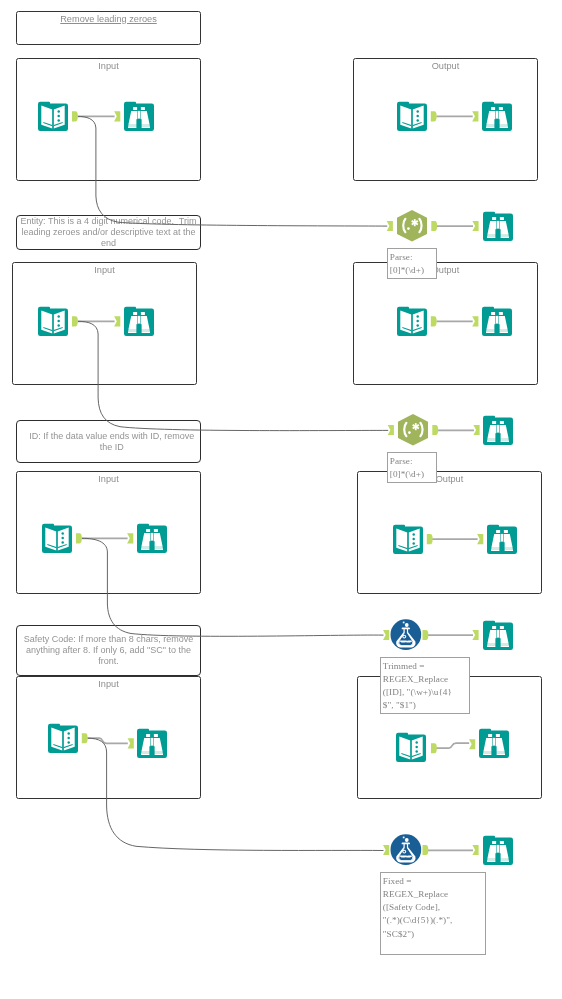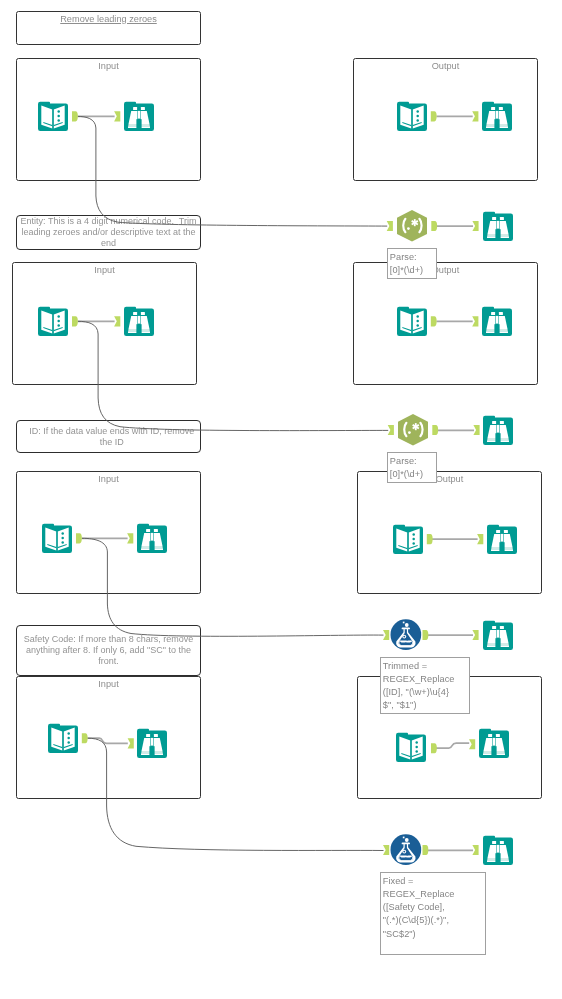--- a/index.html
+++ b/index.html
@@ -11,21 +11,21 @@
   .cbox{position:absolute;box-sizing:border-box;border:1.25px solid #383838;border-radius:2.5px;background:#fff;}
   .cbox-title{position:absolute;left:0;right:0;text-align:center;font-size:9.2px;line-height:10px;color:#9a9a9a;}
 
   .comment{position:absolute;box-sizing:border-box;border:1.3px solid #2d2d2d;border-radius:4px;background:#fff;
            display:flex;align-items:center;justify-content:center;text-align:center;
            font-size:9px;color:#949494;line-height:11px;padding:0 1.6px;}
   .comment > span{display:block;width:100%;white-space:pre-wrap;}
 
   .anno{position:absolute;box-sizing:border-box;border:1px solid #a0a0a0;background:#fff;
         font-size:9.2px;color:#848484;line-height:13.3px;padding:1.5px 1.8px;white-space:pre;
-        letter-spacing:0.05px;}
+        letter-spacing:0.05px;font-family:Liberation Serif, serif;}
 
   .lyr{position:absolute;left:0;top:0;width:562px;height:999px;pointer-events:none;}
 </style>
 </head>
 <body>
 
 <div id="canvas">
     <div class="cbox" style="left: 16px; top: 11px; width: 185px; height: 34px; border-color: rgb(51, 51, 51);">
       <div class="cbox-title" style="top: 1.9px; color: rgb(142, 142, 142); text-decoration: underline;">Remove leading zeroes</div>
     </div>
@@ -49,21 +49,21 @@
     </div>
     <div class="cbox" style="left: 16px; top: 676px; width: 185px; height: 123px; border-color: rgb(51, 51, 51);">
       <div class="cbox-title" style="top: 1.9px; color: rgb(142, 142, 142);">Input</div>
     </div>
     <div class="cbox" style="left: 357px; top: 676px; width: 185px; height: 123px; border-color: rgb(51, 51, 51);">
       <div class="cbox-title" style="top: 1.9px; color: rgb(142, 142, 142);">Output</div>
     </div>
     <div class="comment" style="left: 16px; top: 215px; width: 185px; height: 35px;">
       <span>Entity: This is a 4 digit numerical code.  Trim leading zeroes and/or descriptive text at the end</span>
     </div>
-    <div class="comment" style="left: 16px; top: 420px; width: 185px; height: 33px; padding-left: 8px;">
+    <div class="comment" style="left: 16px; top: 420px; width: 185px; height: 43px; padding-left: 8px;">
       <span>ID: If the data value ends with ID, remove the ID</span>
     </div>
     <div class="comment" style="left: 16px; top: 625px; width: 185px; height: 51px;">
       <span>Safety Code: If more than 8 chars, remove anything after 8. If only 6, add "SC" to the front.</span>
     </div>
     <div class="anno" style="left: 387px; top: 248px; width: 50px; height: 31px;">Parse:
 [0]*(\d+)</div>
     <div class="anno" style="left: 387px; top: 452px; width: 50px; height: 31px;">Parse:
 [0]*(\d+)</div>
     <div class="anno" style="left: 380px; top: 657px; width: 90px; height: 57px;">Trimmed =

